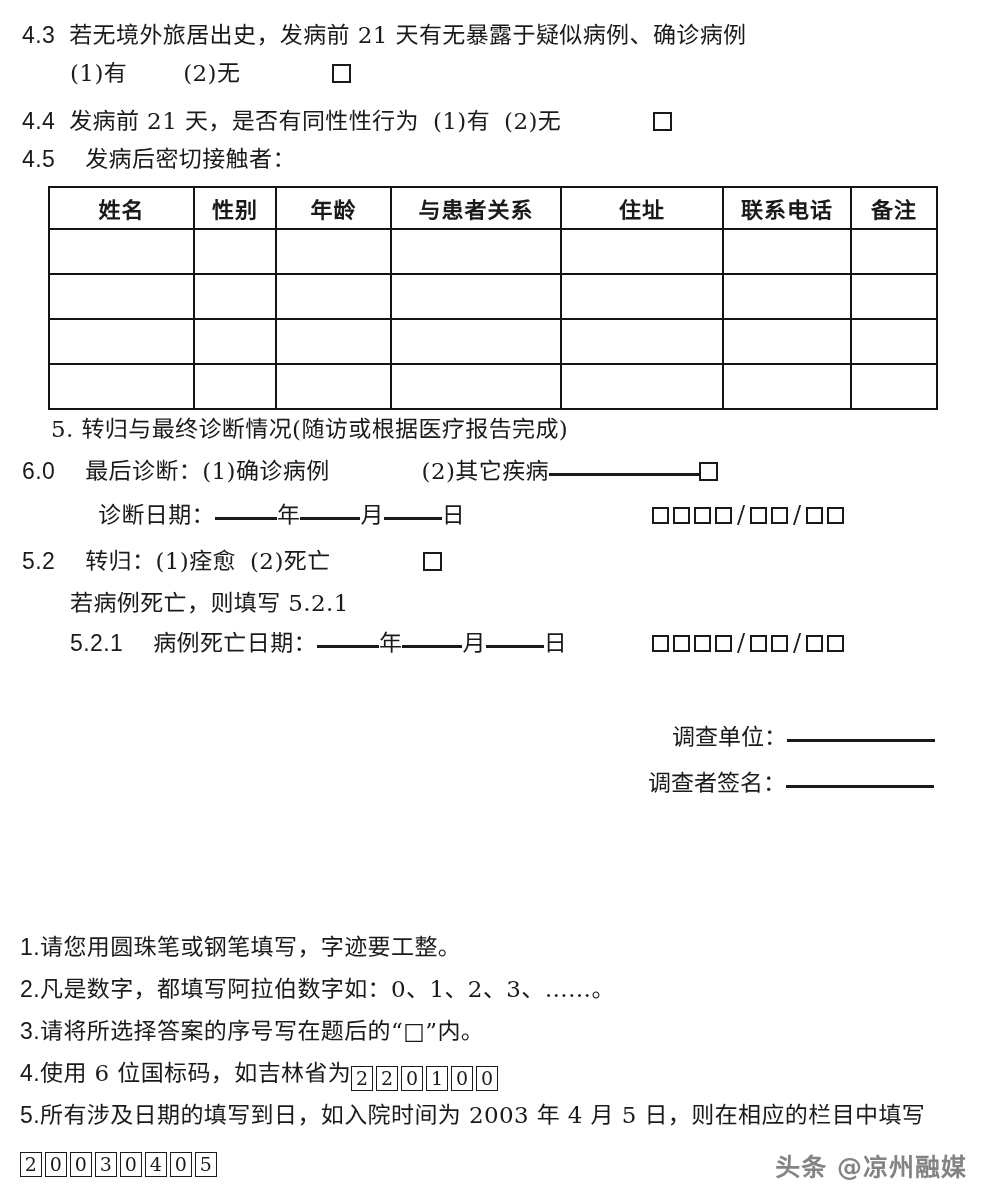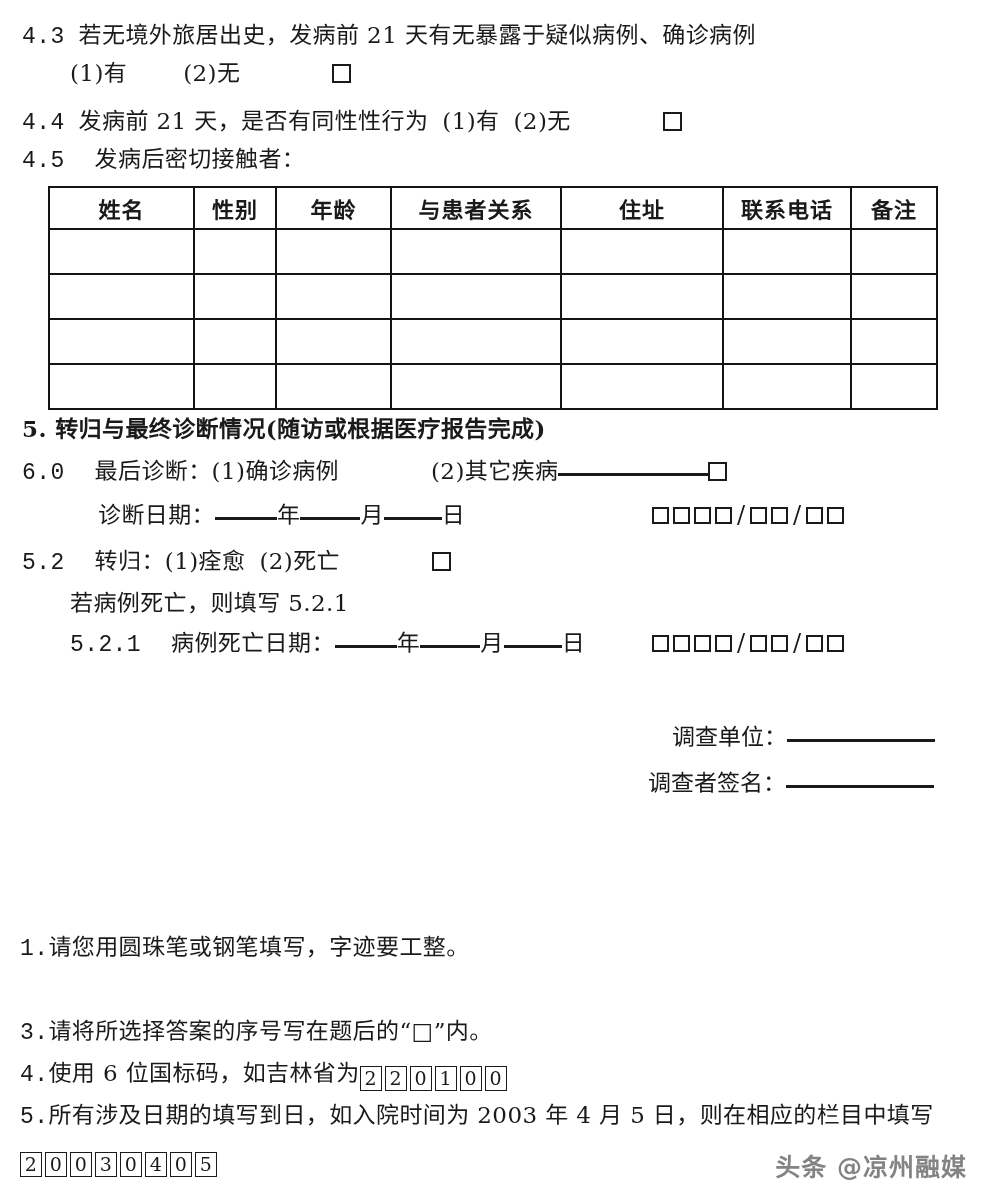--- a/index.html
+++ b/index.html
@@ -28,25 +28,26 @@
 
   
   .line {
     position: absolute;
     white-space: nowrap;
     font-size: 23px;
     line-height: 30px;
     letter-spacing: 0.4px;
   }
   .line.bold {
-    font-weight: 700;
+    font-weight: 400;
+    margin-left: 29px;
   }
 
   .num {
-    font-family: Liberation Mono, monospace;
+    font-family: Liberation Sans, sans-serif;
   }
 
   
   .box {
     display: inline-block;
     width: 19px;
     height: 19px;
     border: 2px solid #1a1a1a;
     box-sizing: border-box;
     vertical-align: -2px;
@@ -301,20 +302,23 @@
 
   <div class="sign-row" style="left:648px; top:768px;">
     <span>调查者签名：</span><span class="rule r-sign"></span>
   </div>
 
 
   <div class="line" style="left:20px; top:932px;">
     <span class="num">1.</span><span>请您用圆珠笔或钢笔填写，字迹要工整。</span>
   </div>
 
+  <div class="line" style="left:20px; top:974px;">
+    <span class="num">2.</span><span>凡是数字，都填写阿拉伯数字如：0、1、2、3、……。</span>
+  </div>
 
   <div class="line" style="left:20px; top:1016px;">
     <span class="num">3.</span><span>请将所选择答案的序号写在题后的“□”内。</span>
   </div>
 
   <div class="line" style="left:20px; top:1058px;">
     <span class="num">4.</span><span>使用 6 位国标码，如吉林省为</span><span class="digitbox">
         <span>2</span>
         <span>2</span>
         <span>0</span>

